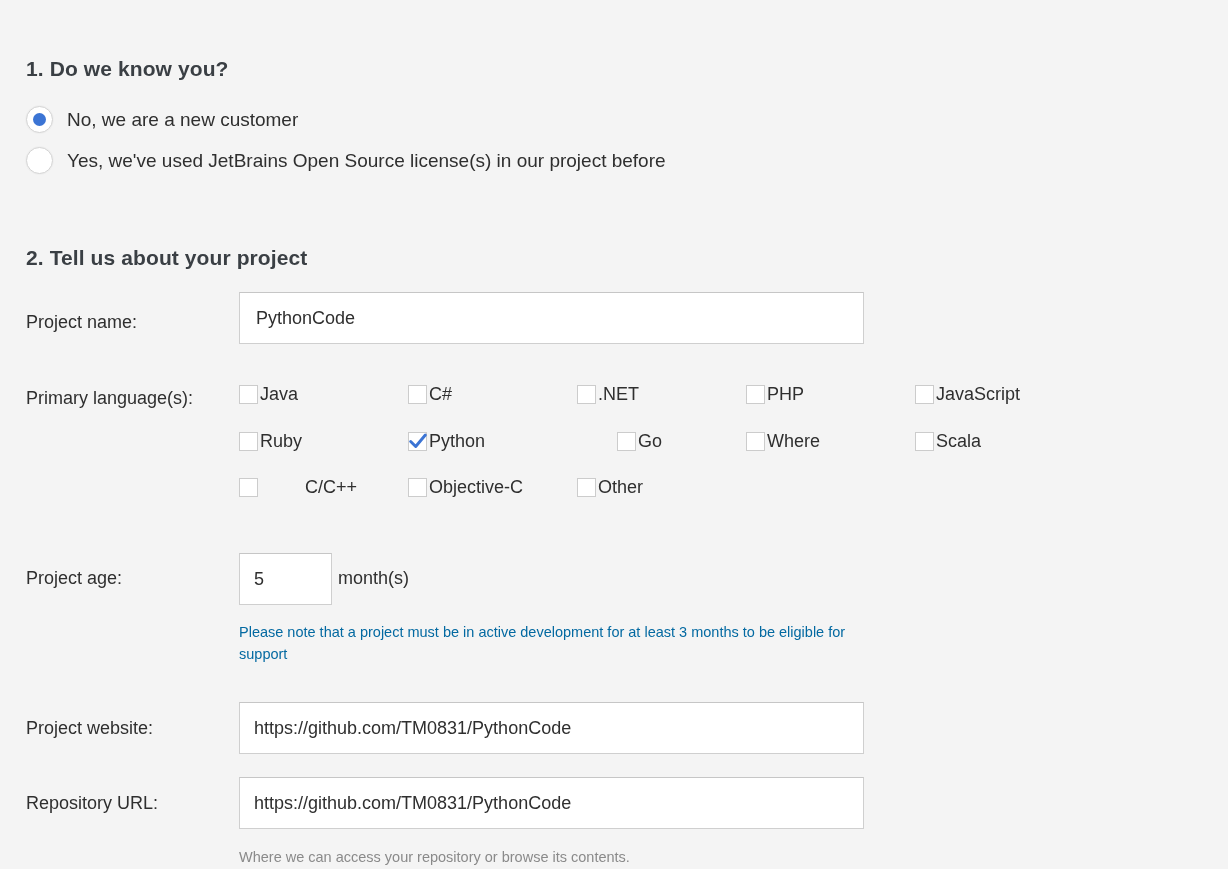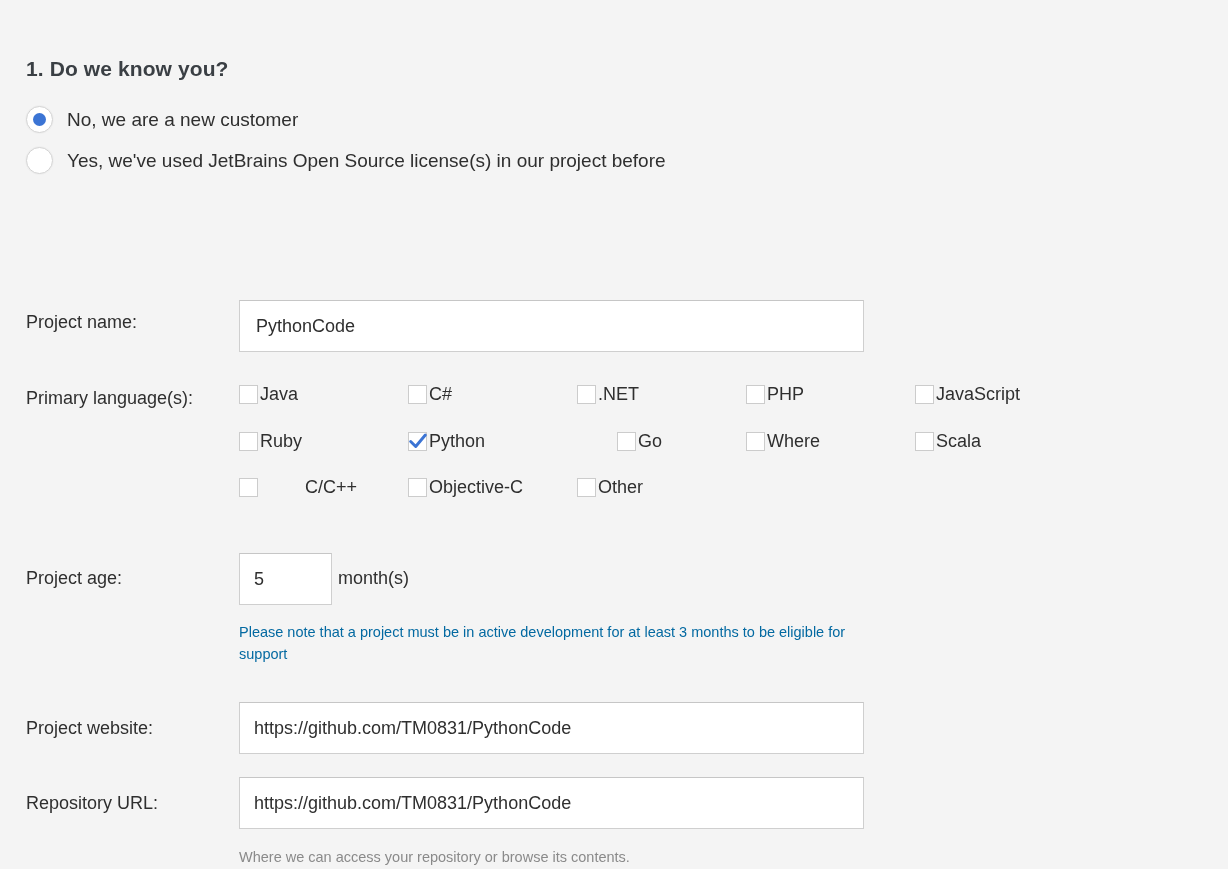--- a/index.html
+++ b/index.html
@@ -93,21 +93,21 @@
     border-top-color: #c6c6c6;
     font-family: "Liberation Sans", sans-serif;
     font-size: 18px;
     color: #2f2f2f;
     padding: 0 14px;
     outline: none;
     border-radius: 0;
   }
 
   #label-project-name { top: 312px; }
-  #input-project-name { top: 300px; padding-left: 16px; }
+  #input-project-name { top: 292px; padding-left: 16px; }
 
   #label-primary-languages { top: 388px; }
 
   #label-project-age { top: 568px; }
   #input-project-age {
     top: 553px;
     left: 239px;
     width: 93px;
     height: 52px;
   }
@@ -189,20 +189,21 @@
   <div class="radio-row" id="radio-row-0">
     <span class="radio checked"></span>
     <span class="radio-label">No, we are a new customer</span>
   </div>
 
   <div class="radio-row" id="radio-row-1">
     <span class="radio"></span>
     <span class="radio-label">Yes, we've used JetBrains Open Source license(s) in our project before</span>
   </div>
 
+  <div class="section-heading" id="sec2-heading">2. Tell us about your project</div>
 
   <div class="field-label" id="label-project-name">Project name:</div>
   <input class="text-input" id="input-project-name" type="text" value="PythonCode" style="">
 
   <div class="field-label" id="label-primary-languages">Primary language(s):</div>
 
   <div class="checkbox-grid" id="checkbox-grid">
       <div class="checkbox-item" style="left: 0px; top: 0px;">
         <span class="checkbox"></span>
         <span class="checkbox-label">Java</span>

